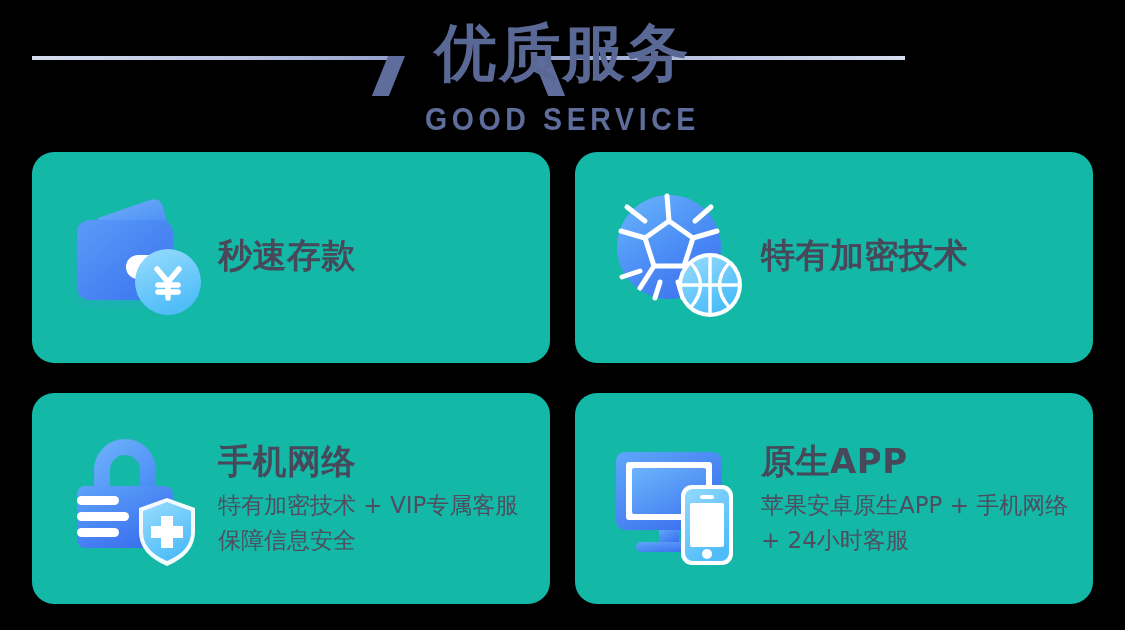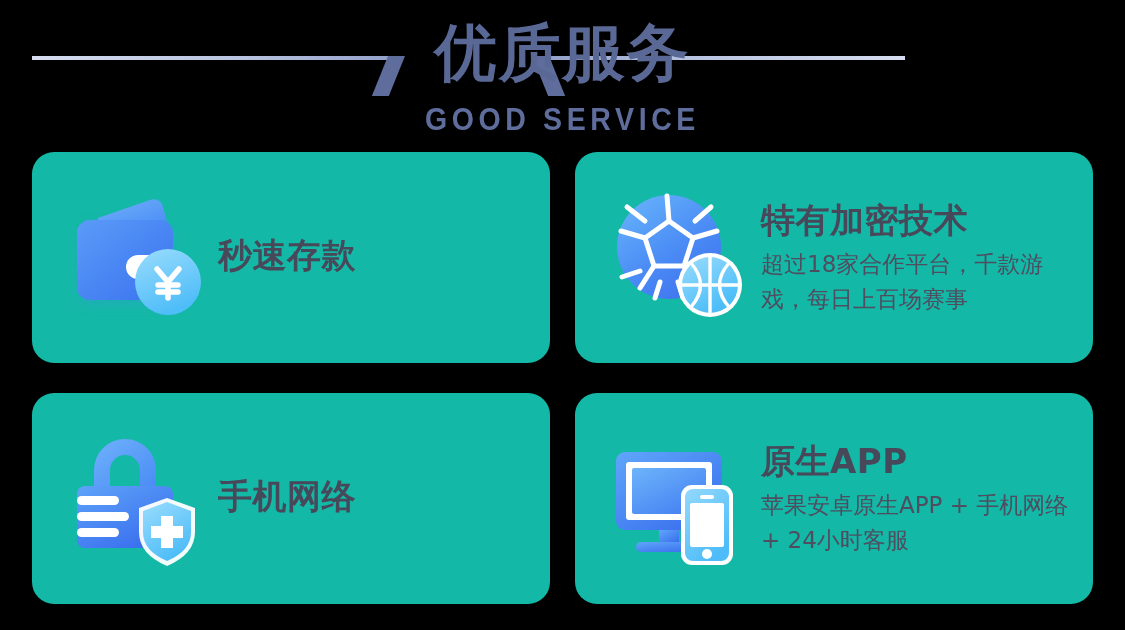--- a/index.html
+++ b/index.html
@@ -233,21 +233,20 @@
         <g fill="none" stroke="#ffffff" stroke-width="3.4" stroke-linecap="round">
           <path d="M103 72 L103 128"></path>
           <path d="M75 100 L131 100"></path>
           <path d="M84 78 Q103 100 84 122"></path>
           <path d="M122 78 Q103 100 122 122"></path>
         </g>
       </svg>
     </div>
     <div class="card-text">
       <div class="card-title">特有加密技术</div>
-      <div class="card-desc">超过18家合作平台，千款游戏，每日上百场赛事</div>
     </div>
   </div>
 
   <div class="card">
     <div class="icon-wrap">
       <svg width="146" height="146" viewBox="0 0 146 146">
         <defs>
           <linearGradient id="g-shackle" x1="0" y1="0" x2="1" y2="1">
             <stop offset="0%" stop-color="#6fb2fb"></stop>
             <stop offset="100%" stop-color="#4a8bf5"></stop>
@@ -273,20 +272,21 @@
         </g>
 
         <path d="M103 72 L75 82 v24 q0 22 28 34 q28 -12 28 -34 V82 Z" fill="#ffffff" opacity="0.95"></path>
         <path d="M103 76 L79 85 v21 q0 19 24 29 q24 -10 24 -29 V85 Z" fill="url(#g-shield)"></path>
 
         <path d="M97 90 h12 v10 h10 v12 h-10 v10 h-12 v-10 h-10 v-12 h10 Z" fill="#ffffff"></path>
       </svg>
     </div>
     <div class="card-text">
       <div class="card-title">手机网络</div>
+      <div class="card-desc">特有加密技术 + VIP专属客服保障信息安全</div>
     </div>
   </div>
 
   <div class="card">
     <div class="icon-wrap">
       <svg width="146" height="146" viewBox="0 0 146 146">
         <defs>
           <linearGradient id="g-mon" x1="0" y1="0" x2="0.8" y2="1">
             <stop offset="0%" stop-color="#5fa6fa"></stop>
             <stop offset="100%" stop-color="#3a6fee"></stop>

